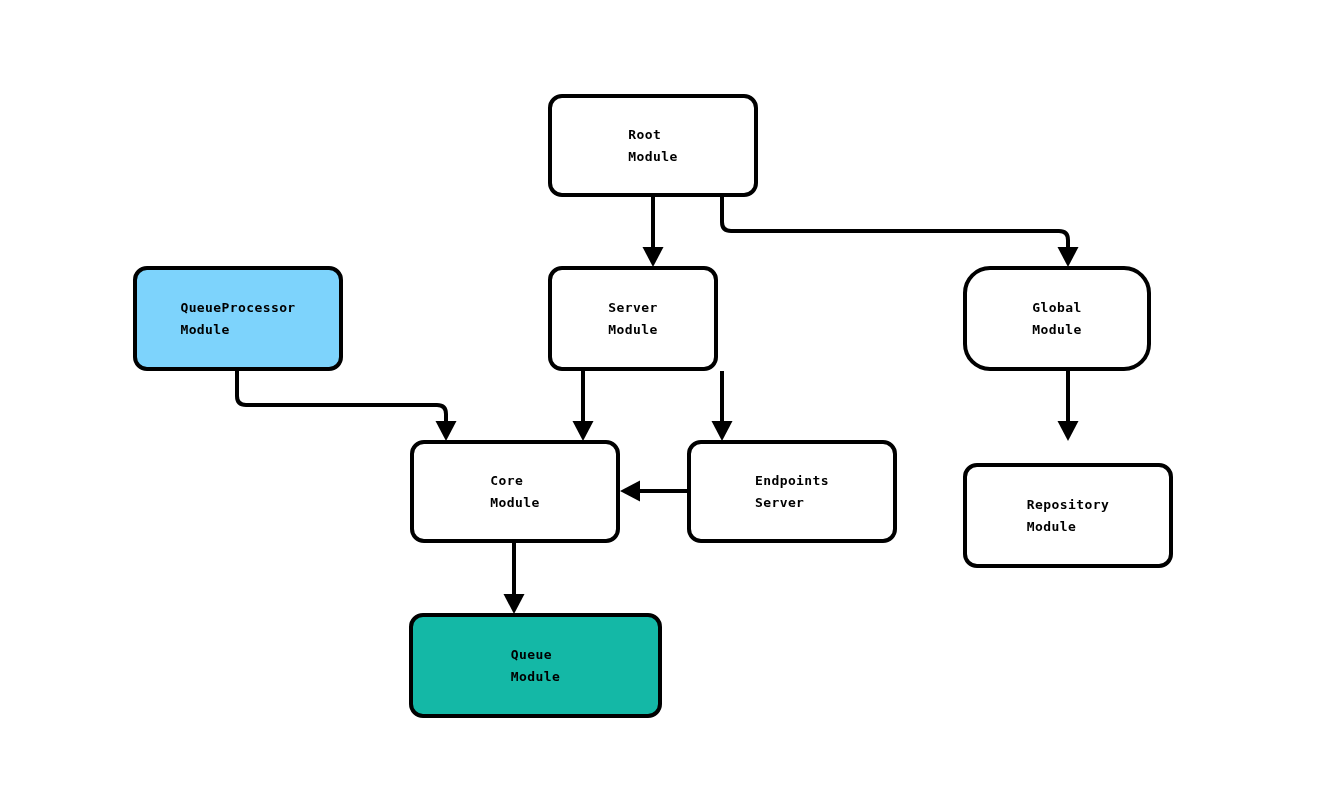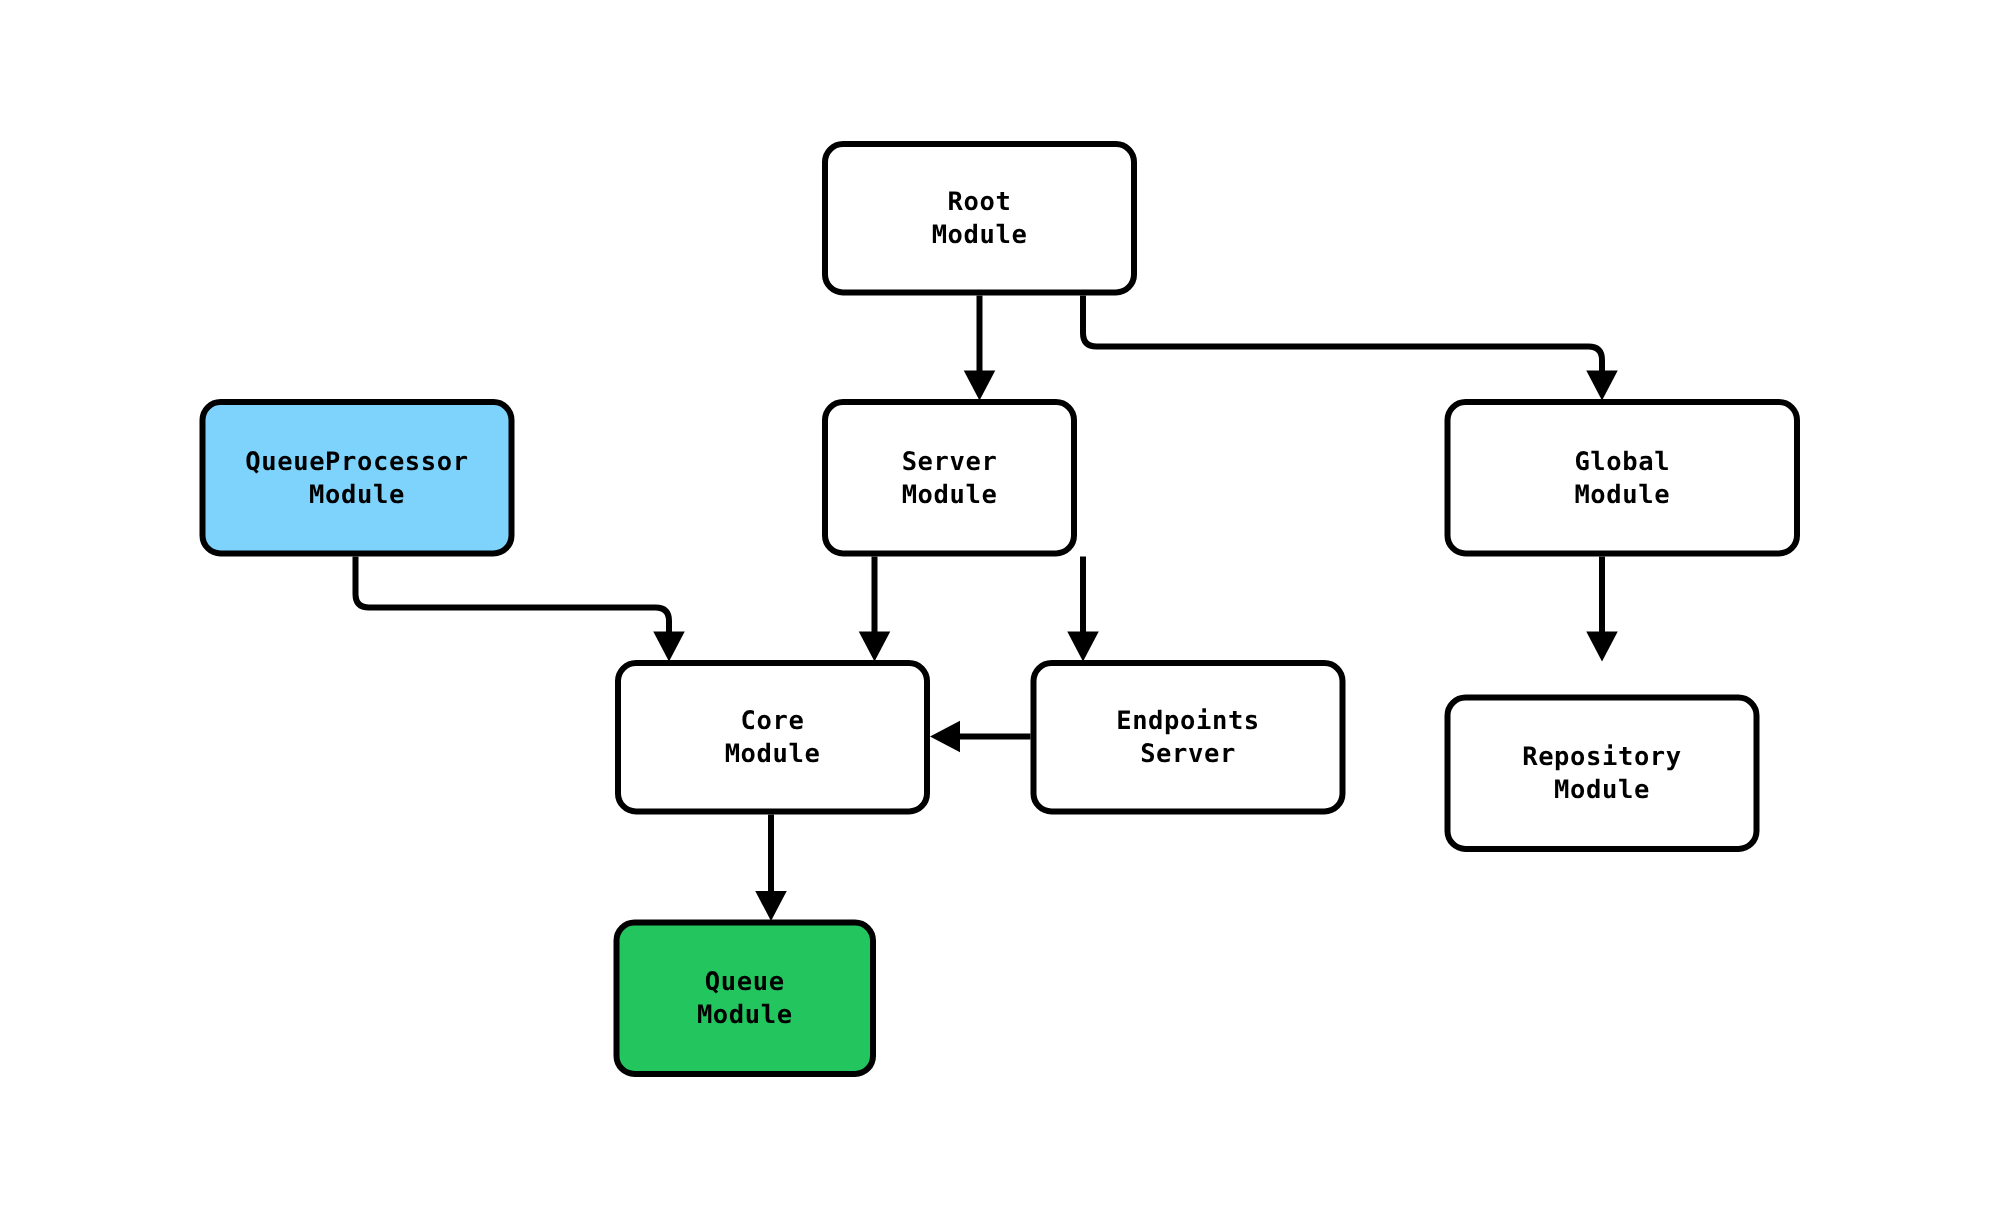--- a/index.html
+++ b/index.html
@@ -35,25 +35,24 @@
     border: 4px solid #000000;
     border-radius: 14px;
     display: flex;
     flex-direction: column;
     align-items: center;
     justify-content: center;
     z-index: 2;
   }
   .node-label {
     font-family: "DejaVu Sans Mono", "Liberation Mono", monospace;
-    font-size: 17px;
+    font-size: 13px;
     font-weight: 700;
     line-height: 22px;
     color: #000000;
-    text-align: center;
     white-space: pre;
     letter-spacing: 0.4px;
   }
 </style>
 </head>
 <body>
 
 <div id="diagram-canvas">
 
   <svg id="edge-layer" viewBox="0 0 1337 809" width="1337" height="809" xmlns="http://www.w3.org/2000/svg">
@@ -104,35 +103,35 @@
 Module</div>
       </div>
       <div class="node" style="left: 133px; top: 266px; width: 210px; height: 105px; border-width: 4px; border-color: rgb(0, 0, 0); background: #7dd3fc;">
         <div class="node-label" style="color: rgb(0, 0, 0);">QueueProcessor
 Module</div>
       </div>
       <div class="node" style="left: 548px; top: 266px; width: 170px; height: 105px; border-width: 4px; border-color: rgb(0, 0, 0); background: rgb(255, 255, 255);">
         <div class="node-label" style="color: rgb(0, 0, 0);">Server
 Module</div>
       </div>
-      <div class="node" style="left: 963px; top: 266px; width: 237px; height: 105px; border-width: 4px; border-color: rgb(0, 0, 0); background: rgb(255, 255, 255);">
+      <div class="node" style="left: 963px; top: 266px; width: 188px; height: 105px; border-width: 4px; border-color: rgb(0, 0, 0); background: rgb(255, 255, 255); border-radius: 27px;">
         <div class="node-label" style="color: rgb(0, 0, 0);">Global
 Module</div>
       </div>
       <div class="node" style="left: 410px; top: 440px; width: 210px; height: 103px; border-width: 4px; border-color: rgb(0, 0, 0); background: rgb(255, 255, 255);">
         <div class="node-label" style="color: rgb(0, 0, 0);">Core
 Module</div>
       </div>
       <div class="node" style="left: 687px; top: 440px; width: 210px; height: 103px; border-width: 4px; border-color: rgb(0, 0, 0); background: rgb(255, 255, 255);">
         <div class="node-label" style="color: rgb(0, 0, 0);">Endpoints
 Server</div>
       </div>
       <div class="node" style="left: 963px; top: 440px; width: 210px; height: 105px; border-width: 4px; border-color: rgb(0, 0, 0); background: rgb(255, 255, 255); margin-top: 23px;">
         <div class="node-label" style="color: rgb(0, 0, 0);">Repository
 Module</div>
       </div>
-      <div class="node" style="left: 409px; top: 613px; width: 175px; height: 105px; border-width: 4px; border-color: rgb(0, 0, 0); background: #22c55e;">
+      <div class="node" style="left: 409px; top: 613px; width: 253px; height: 105px; border-width: 4px; border-color: rgb(0, 0, 0); background: #14b8a6;">
         <div class="node-label" style="color: rgb(0, 0, 0);">Queue
 Module</div>
       </div>
     </div>
 
 </div>
 
 </body></html>

